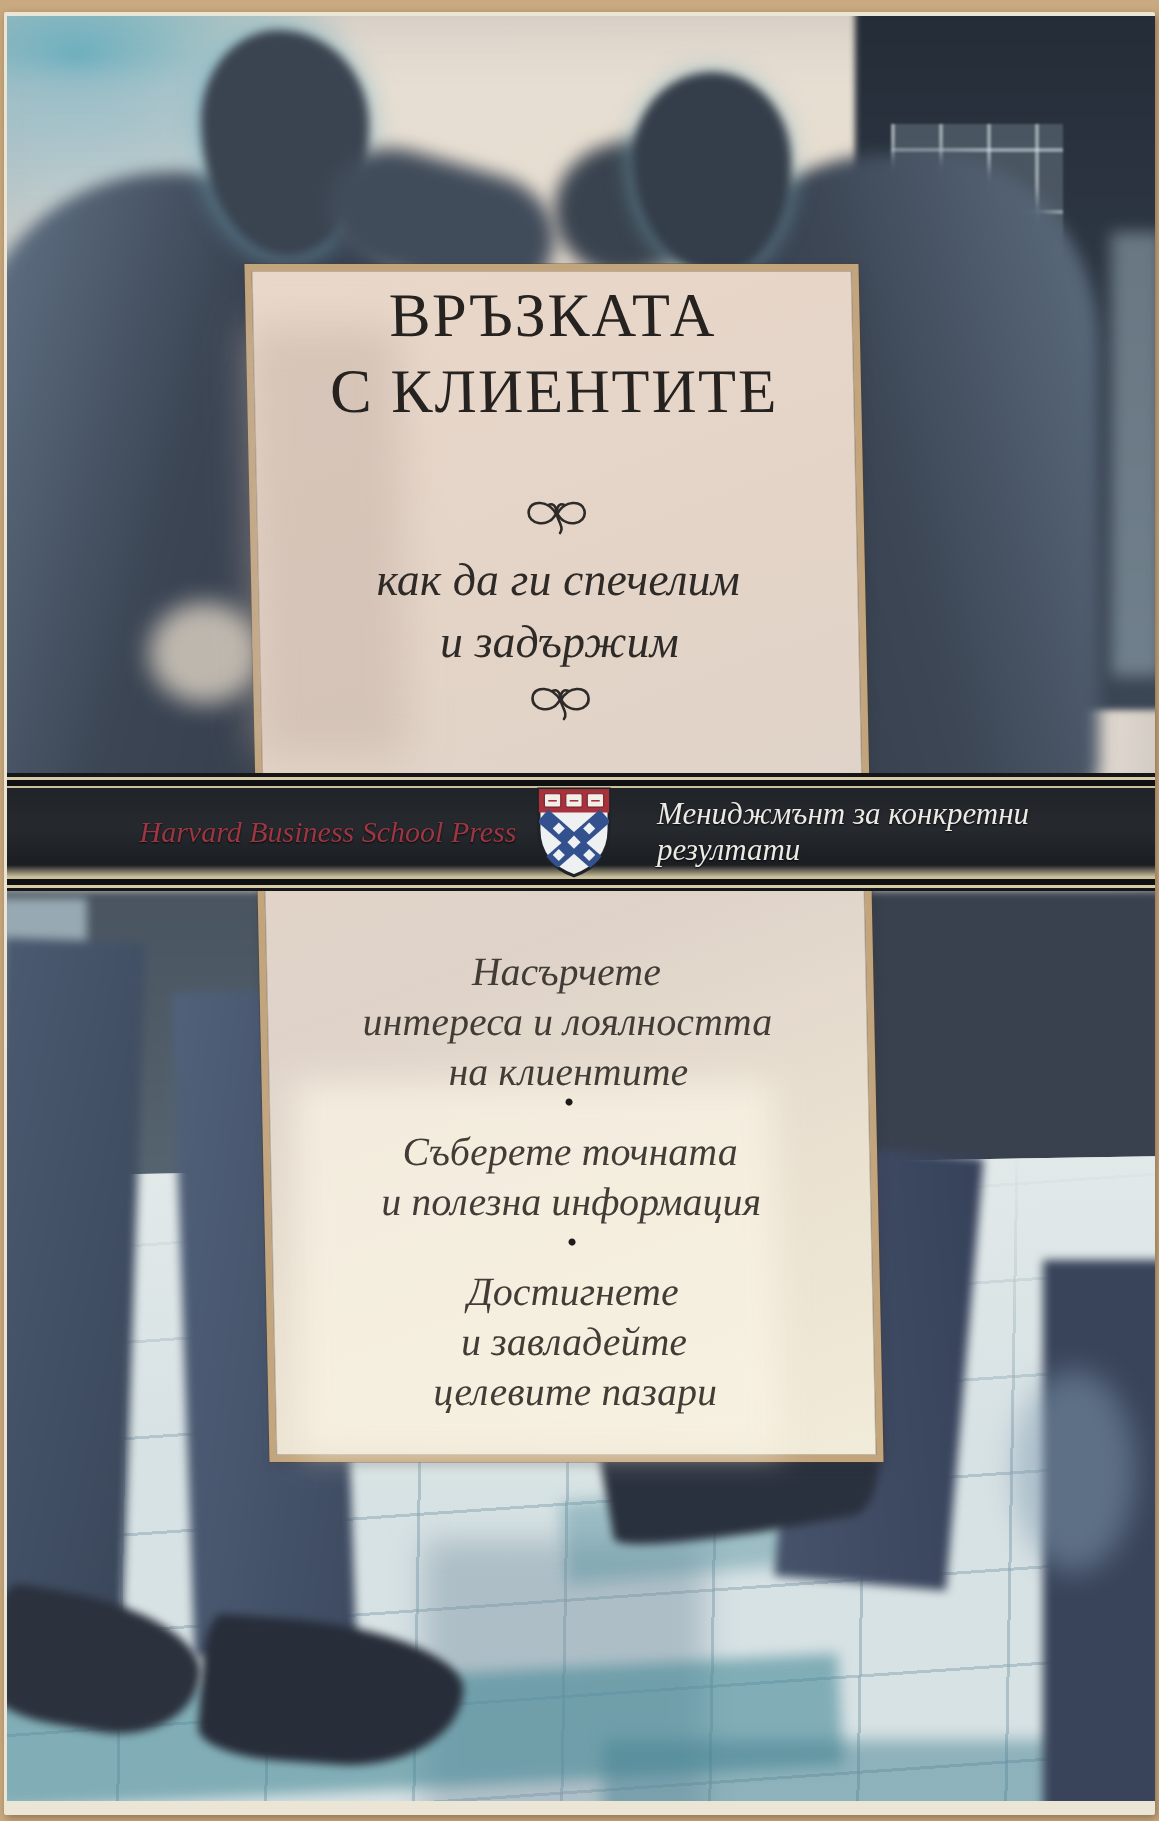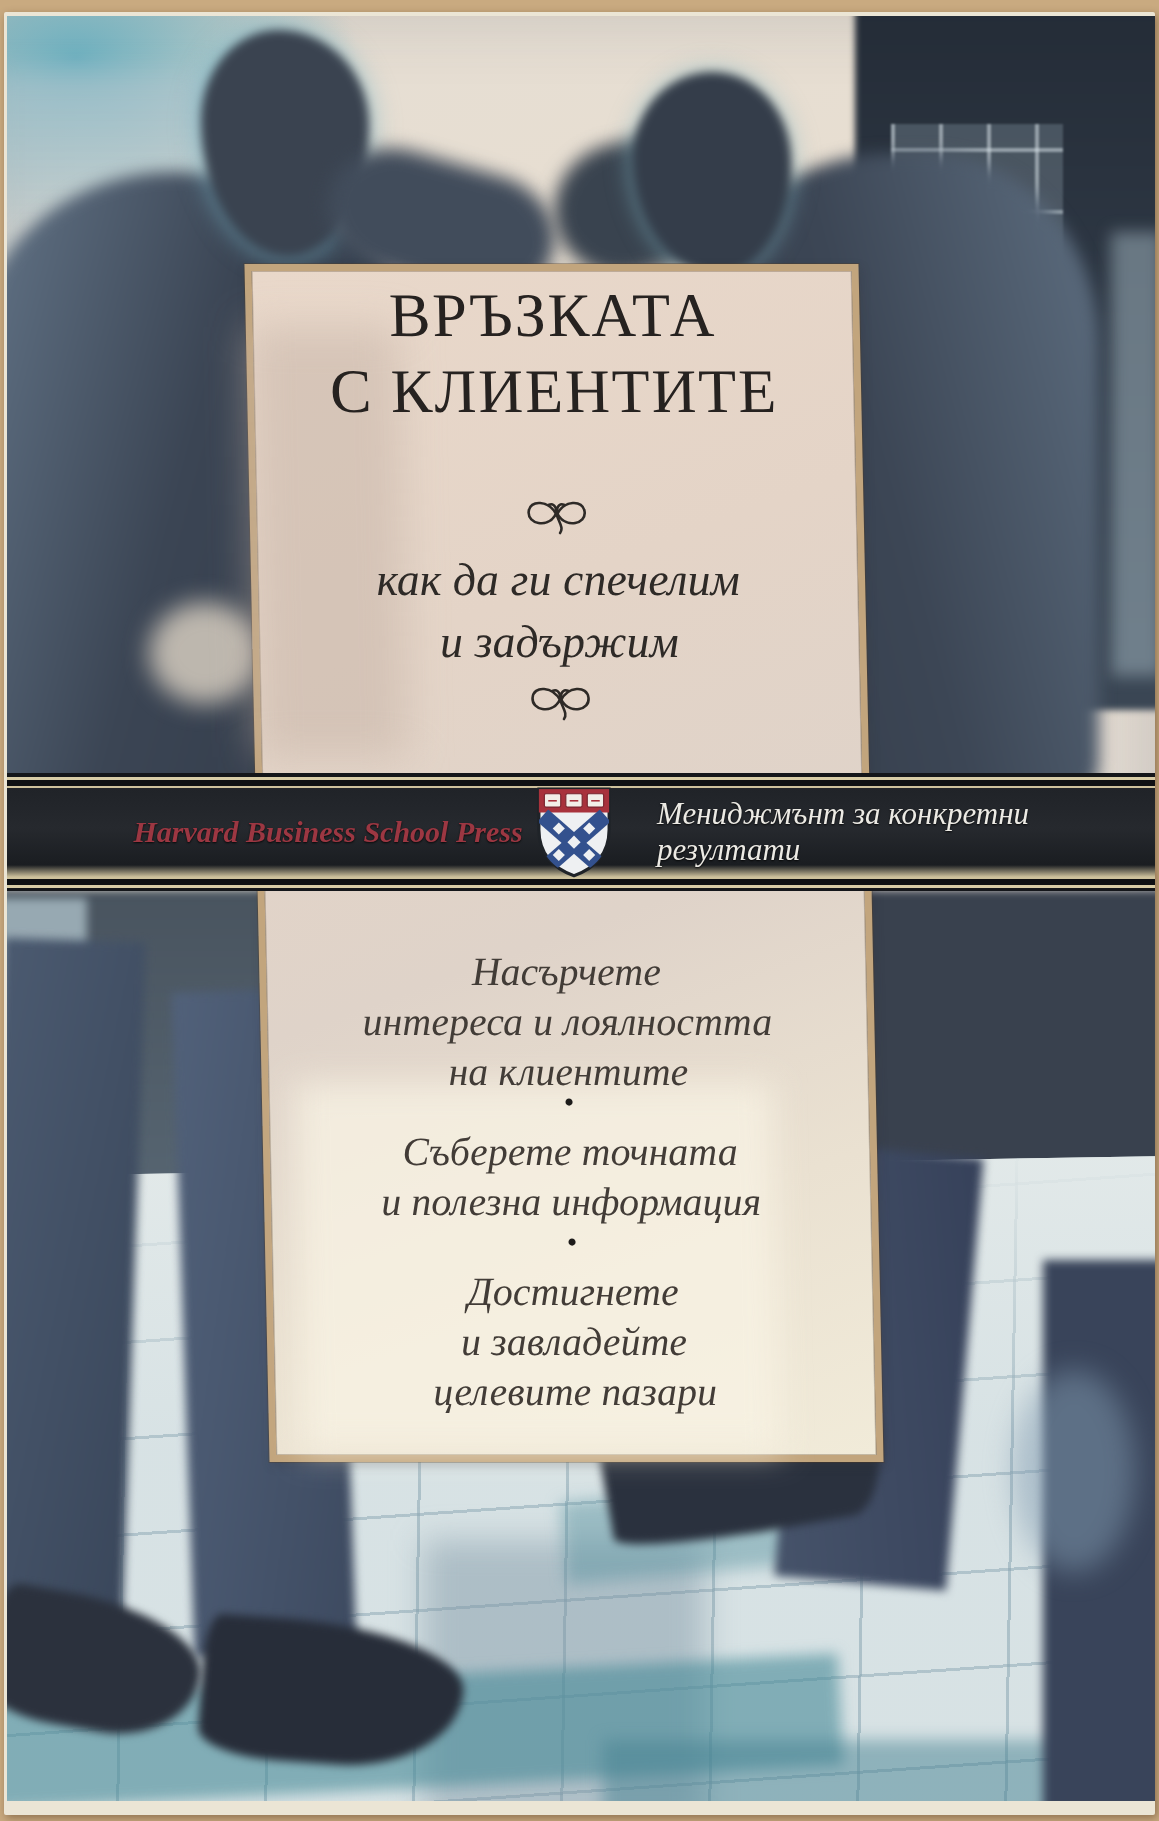--- a/index.html
+++ b/index.html
@@ -131,21 +131,21 @@
       #cdc19c 13px,#cdc19c 15px,
       #202328 15px,#26292e 55px,#1a1d21 92px,
       #cdc19c 104px,#cdc19c 106px,
       #0e1013 106px,#0e1013 112px,
       #d8cca6 112px,#d8cca6 115px,
       #14161a 115px,#14161a 118px);
   }
   .band-publisher{
     position:absolute;left:116px;top:0;width:410px;height:100%;
     display:flex;align-items:center;justify-content:center;
-    font-style:italic;font-weight:700;font-size:30px;color:#9c3742;
+    font-style:italic;font-weight:400;font-size:30px;color:#9c3742;
     text-shadow:0 1px 2px rgba(0,0,0,.8);
   }
   .band-shield{position:absolute;left:528px;top:11px;width:78px;height:96px;}
   .band-series{
     position:absolute;left:642px;top:0;width:492px;height:100%;
     display:flex;align-items:center;justify-content:center;
     font-style:italic;font-weight:500;font-size:31px;color:#eceae4;
     text-shadow:0 1px 2px rgba(0,0,0,.85);
     margin-left:8px;
   }

